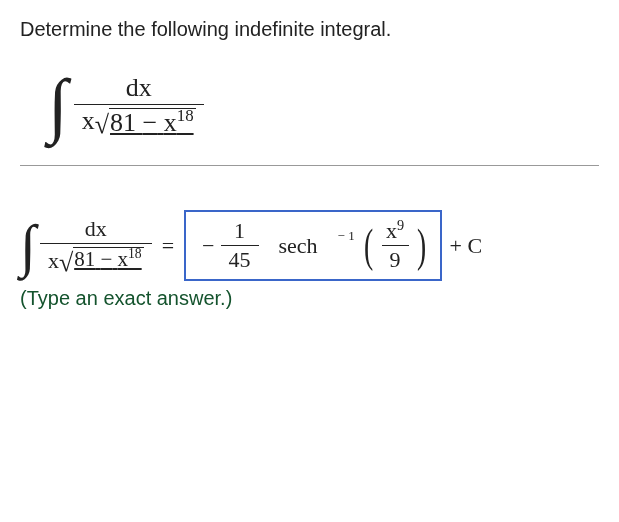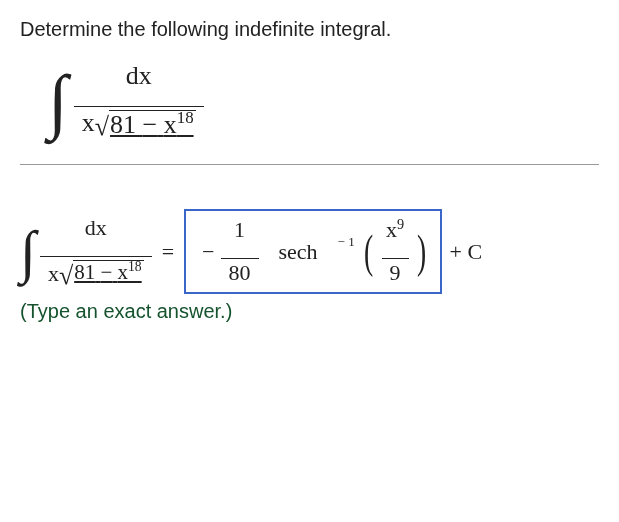--- a/index.html
+++ b/index.html
@@ -5,24 +5,24 @@
     * { box-sizing: border-box; }
     body {
       margin: 0;
       padding: 18px 20px;
       font-family: Arial, Helvetica, sans-serif;
       font-size: 20px;
       color: #222;
       width: 619px;
       background: #fff;
     }
-    .prompt { margin-bottom: 20px; }
+    .prompt { margin-bottom: 28px; }
     .big-integral { display: flex; align-items: center; margin: 8px 0 24px 28px; }
     .int-sym { font-size: 72px; line-height: 1; font-family: 'Times New Roman', serif; margin-right: 6px; }
-    .frac { display: inline-flex; flex-direction: column; align-items: center; vertical-align: middle; line-height: 1; font-family: 'Times New Roman', serif; gap: 14px;}
+    .frac { display: inline-flex; flex-direction: column; align-items: center; vertical-align: middle; line-height: 1; font-family: 'Times New Roman', serif;}
     .frac .num { padding: 2px 10px 3px; }
     .frac .den { border-top: 1.5px solid #222; padding: 3px 8px 2px; }
     hr.sep { border: none; border-top: 1px solid #999; margin: 18px 0 44px; }
     .answer-row { display: flex; align-items: center; flex-wrap: nowrap; }
     .mid-integral { display: flex; align-items: center; }
     .mid-int-sym { font-size: 58px; line-height: 1; font-family: 'Times New Roman', serif; margin-right: 4px; }
     .eq { font-family: 'Times New Roman', serif; font-size: 22px; margin: 0 10px; }
     .answer-box { display: flex; align-items: center; border: 2px solid #3a66c9; padding: 6px 10px; font-family: 'Times New Roman', serif; font-size: 22px; }
     .sech { margin: 0 20px; }
     .supm1 { font-size: 13px; margin: 0 6px 0 0; position: relative; top: -10px; }
@@ -75,21 +75,21 @@
       </span>
     </span>
   </span>
 
   <span class="eq">=</span>
 
   <span class="answer-box">
     <span class="minus">−</span>
     <span class="frac">
       <span class="num">1</span>
-      <span class="den">80</span>
+      <span class="den">45</span>
     </span>
     <span class="sech">sech</span>
     <span class="supm1">− 1</span>
     <span class="bigparen">
       <span class="paren">(</span>
       <span class="frac">
         <span class="num"><span>x</span><sup>9</sup></span>
         <span class="den">9</span>
       </span>
       <span class="paren">)</span>

